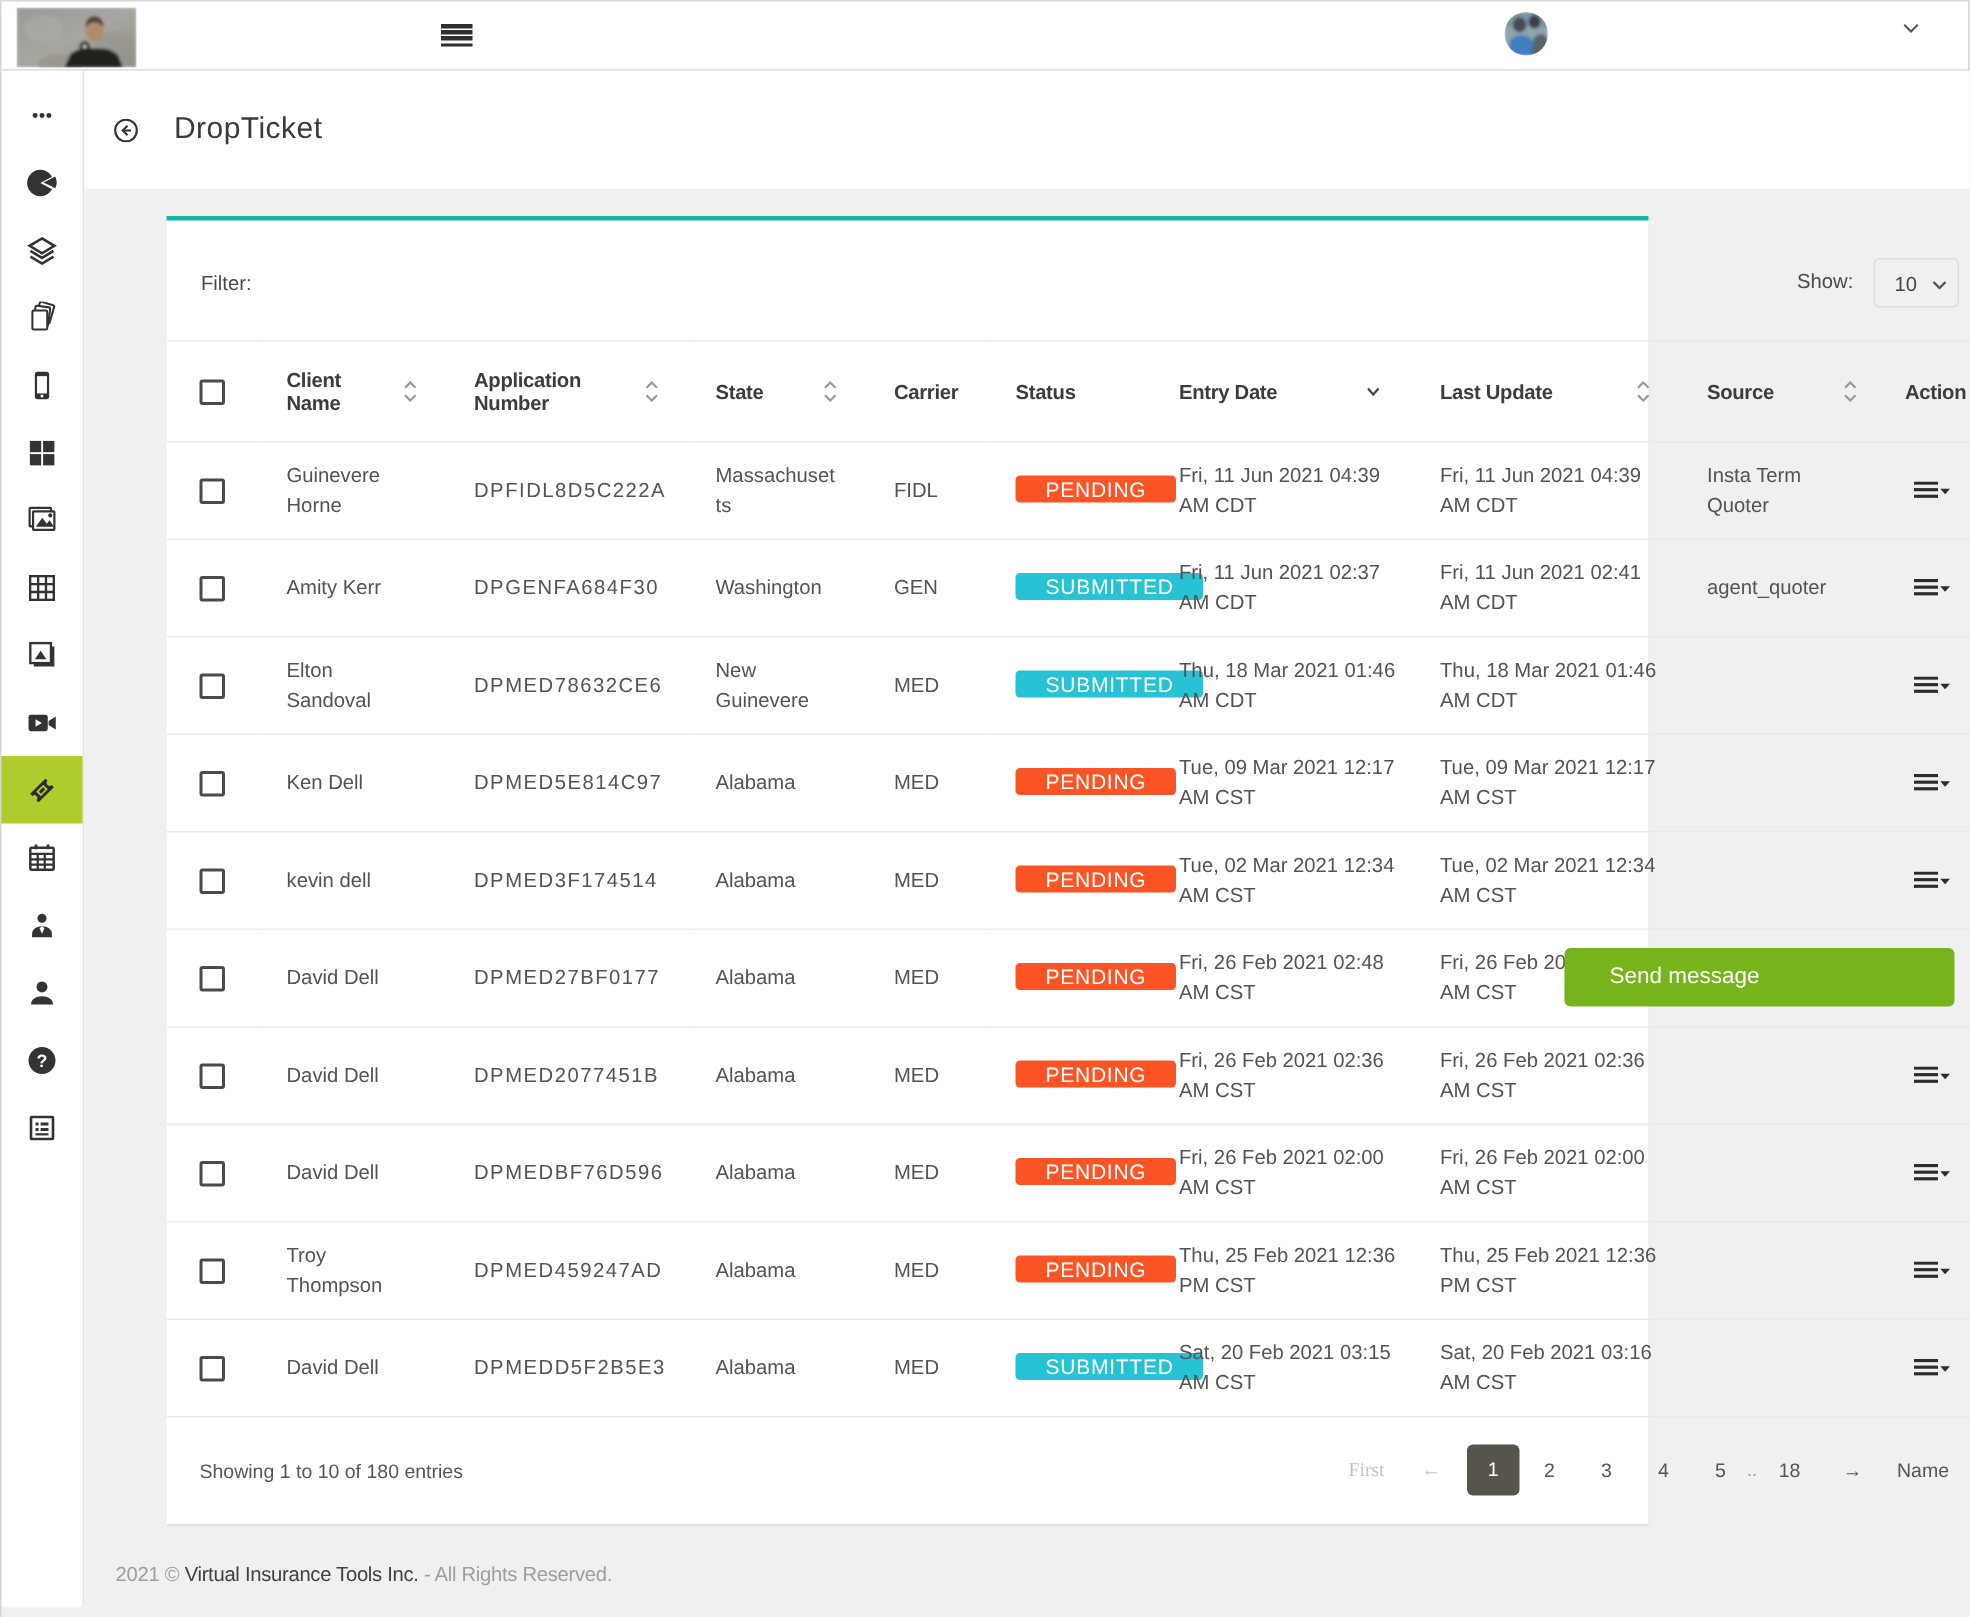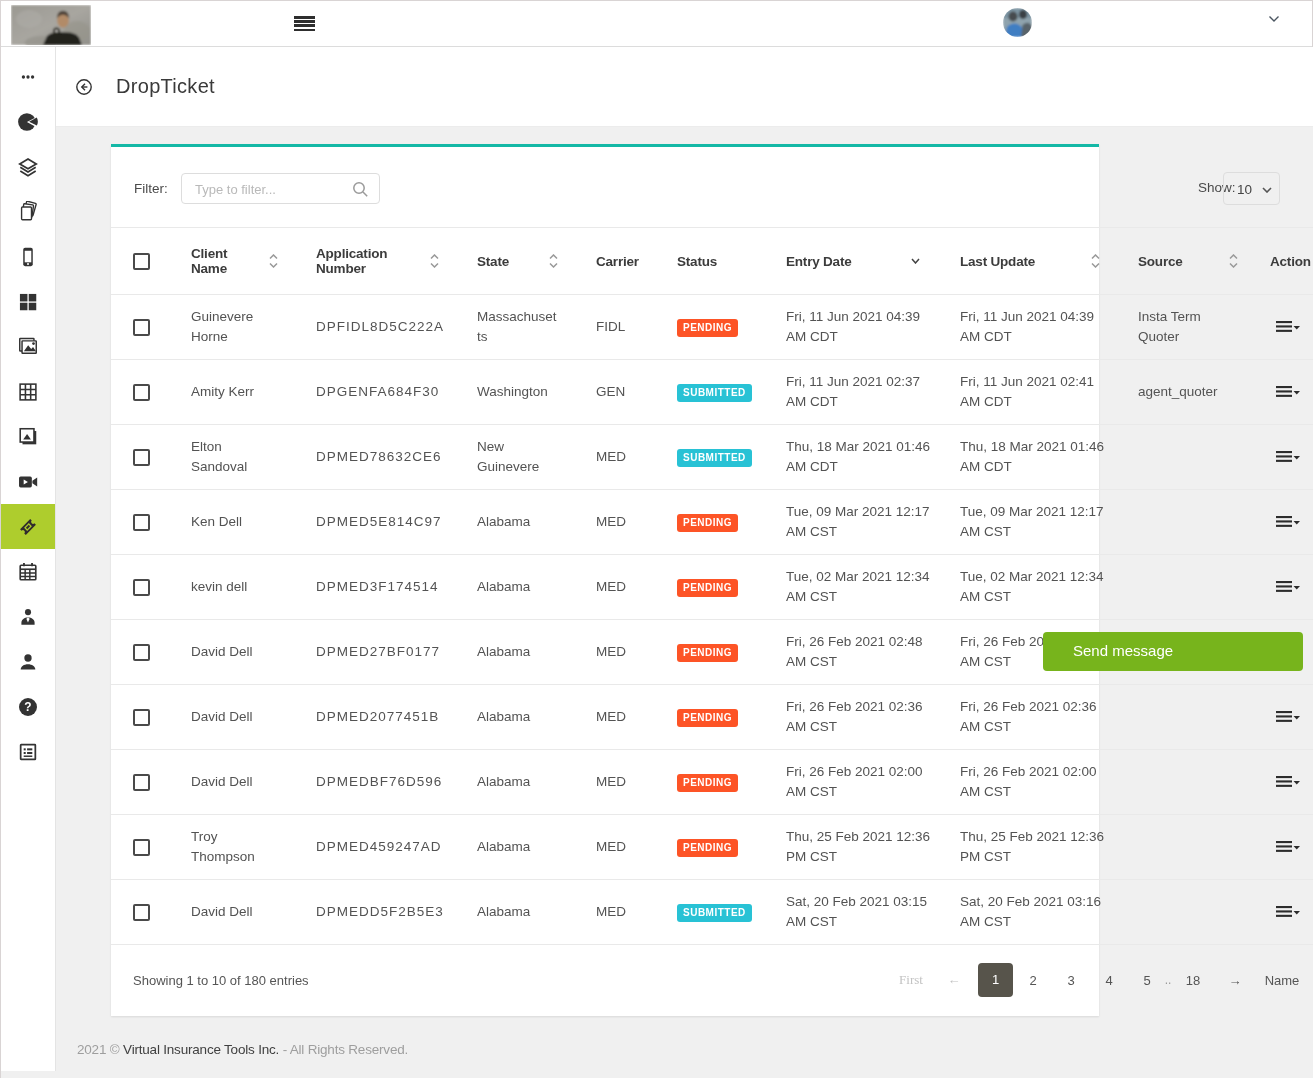--- a/index.html
+++ b/index.html
@@ -24,36 +24,36 @@
 #pgtitle { position:absolute; left:48px; top:28px; font-size:20px; color:#3a3a3a; letter-spacing:0.3px;margin-left:12px;}
 #backic { position:absolute; left:20px; top:32px; width:16px; height:16px; }
 
 
 #card { position:absolute; left:75px; top:144px; width:988px; height:872px; background:#fff; border-top:3px solid #14b8a6; box-shadow:0 1px 2px rgba(0,0,0,0.1); z-index:6;margin-left:36px; }
 #flabel { position:absolute; left:23px; top:34px; font-size:13.5px; color:#4a4a4a; }
 #finput { position:absolute; left:70px; top:26px; width:199px; height:31px; border:1px solid #ddd; border-radius:4px; background:#fff; }
 #finput span { position:absolute; left:13px; top:8px; font-size:13px; color:#b9b9b9; }
 #finput svg { position:absolute; right:10px; top:7px; }
 #slabel { position:absolute; left:1087px; top:33px; font-size:13.5px; color:#4a4a4a; }
-#fselect { position:absolute; left:1112px; top:25px; width:57px; height:33px; border:1px solid #ddd; border-radius:4px; }
+#fselect { position:absolute; left:1138px; top:25px; width:57px; height:33px; border:1px solid #ddd; border-radius:4px; }
 #fselect .v { position:absolute; left:13px; top:9px; font-size:13.5px; color:#444; }
 
 
 table { border-collapse:collapse; position:absolute; left:0; top:80px; width:1218px; table-layout:fixed; }
 th, td { padding:0 16px; vertical-align:middle; text-align:left; font-weight:normal; }
 th:last-child { padding-left:10px; }
 td:last-child { padding-left:16px; }
 thead th { border-top:1px solid #e9e9e9; border-bottom:1px solid #e9e9e9; height:67px; font-size:13.5px; letter-spacing:-0.2px; font-weight:bold; color:#3c3c3c; position:relative; }
 tbody td { border-bottom:1px solid #e9e9e9; height:65px; font-size:13.5px; color:#535353; line-height:20px; }
 tbody td:nth-child(3) { letter-spacing:1px; }
 .cb { width:17px; height:17px; border:2px solid #4a4a4a; border-radius:2px; background:#fff; }
 td.cbc, th.cbc { padding-left:22px; }
 .sort { position:absolute; right:22px; top:50%; margin-top:-7px; }
 .sort1 { position:absolute; right:24px; top:50%; margin-top:-3px; }
-.badge { display:inline-block; padding:4px 6px; border-radius:3px; font-size:10px; font-weight:bold; color:#fff; letter-spacing:0.5px; line-height:10px; }
+.badge { display:inline-block; padding:4px 20px; border-radius:3px; font-size:14px; font-weight:normal; color:#fff; letter-spacing:0.5px; line-height:10px; }
 .b-pend { background:#fd5426; }
 .b-sub { background:#28c2d5; }
 .actic { display:block; }
 
 
 #showing { position:absolute; left:22px; top:826px; font-size:13px; color:#555; }
 .pg { position:absolute; top:833px; transform:translate(-50%,-50%); font-size:13px; color:#555; }
 .pg.dis { color:#c3c3c3;font-family:Liberation Serif, serif; }
 #pg1 { position:absolute; left:867px; top:816px; width:35px; height:34px; background:#57544b; color:#fff; border-radius:4px; text-align:center; line-height:34px; font-size:13px; }
 
@@ -75,27 +75,20 @@
   <svg id="backic" width="16" height="16" viewBox="0 0 16 16">
       <circle cx="8" cy="8" r="7.2" fill="none" stroke="#333" stroke-width="1.4"></circle>
       <path d="M9 4.8 5.8 8l3.2 3.2" fill="none" stroke="#333" stroke-width="1.4"></path>
       <path d="M5.8 8h5.6" stroke="#333" stroke-width="1.4"></path>
     </svg>
   <div id="pgtitle">DropTicket</div>
 </div>
 
 <div id="card">
   <div id="flabel">Filter:</div>
-  <div id="finput">
-      <span>Type to filter...</span>
-    <svg width="17" height="17" viewBox="0 0 17 17">
-        <circle cx="7" cy="7" r="5.2" fill="none" stroke="#9a9a9a" stroke-width="1.5"></circle>
-        <path d="M11 11l4.2 4.2" stroke="#9a9a9a" stroke-width="1.5"></path>
-      </svg>
-  </div>
   <div id="slabel">Show:</div>
   <div id="fselect">
       <span class="v">10</span>
     <svg style="position:absolute;right:7px;top:14px" width="10" height="6" viewBox="0 0 10 6">
         <path d="M1 1l4 4 4-4" fill="none" stroke="#555" stroke-width="1.6"></path>
       </svg>
   </div>
 
   <table>
     <colgroup>

